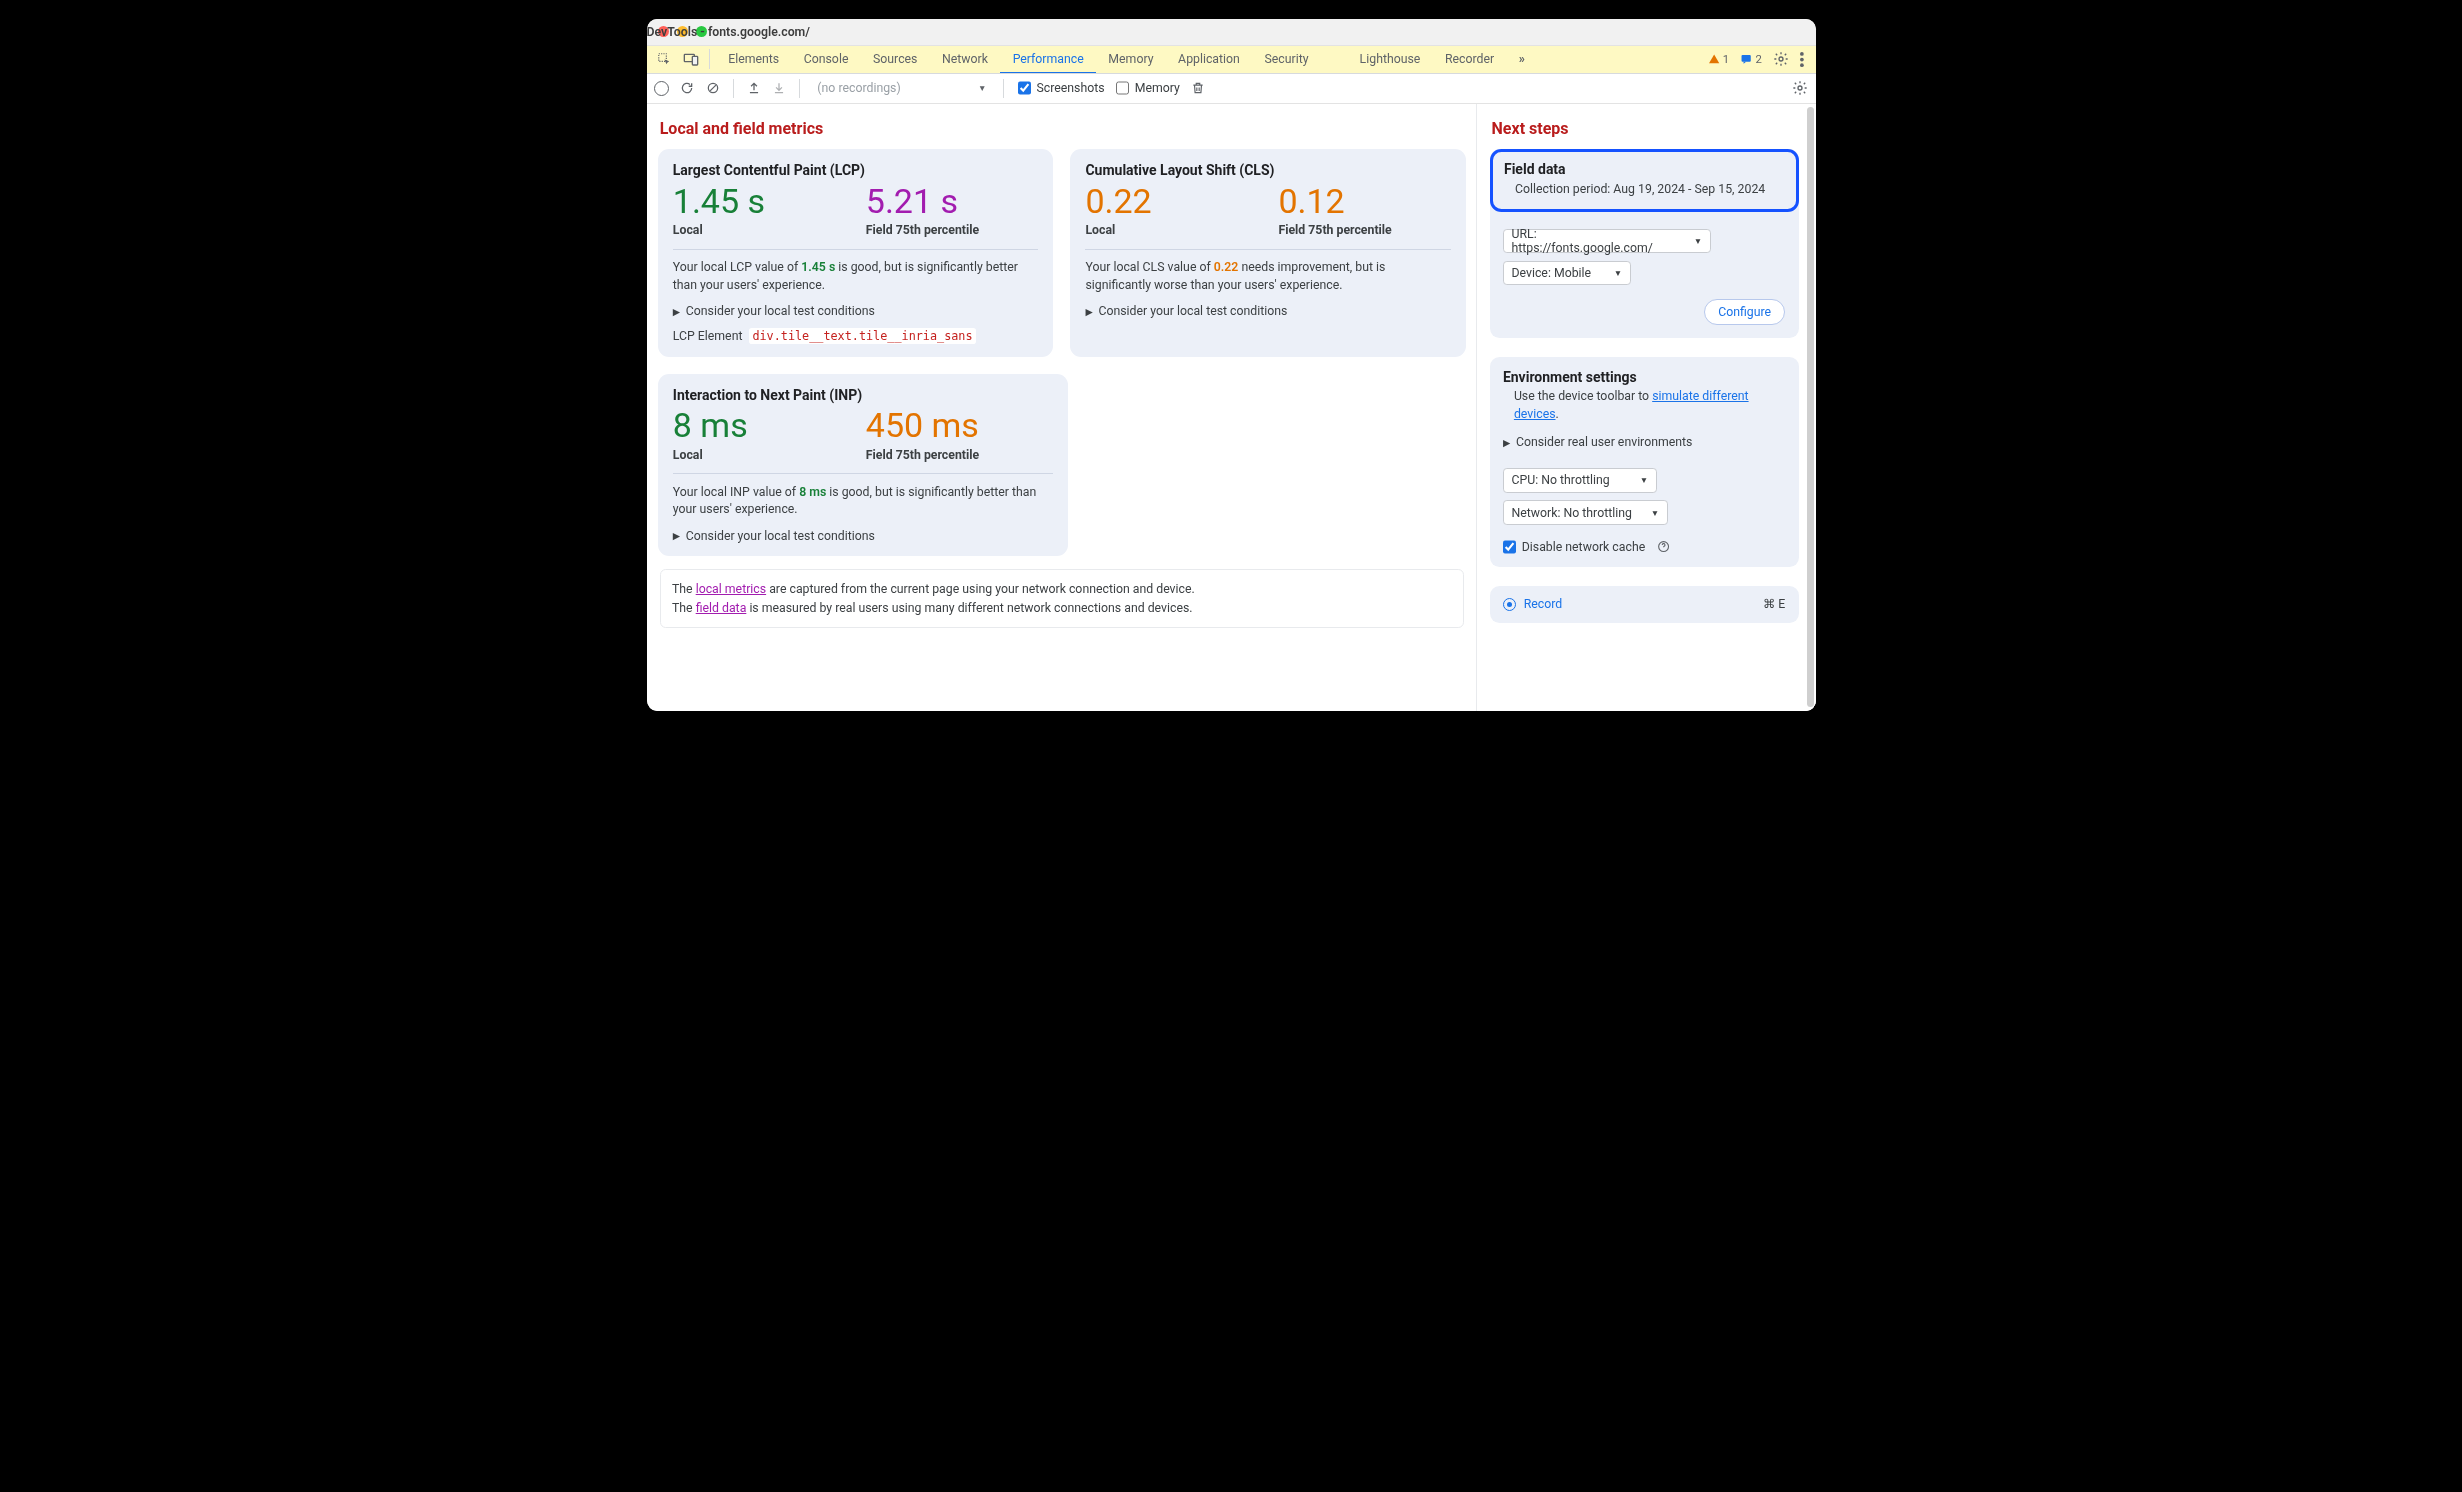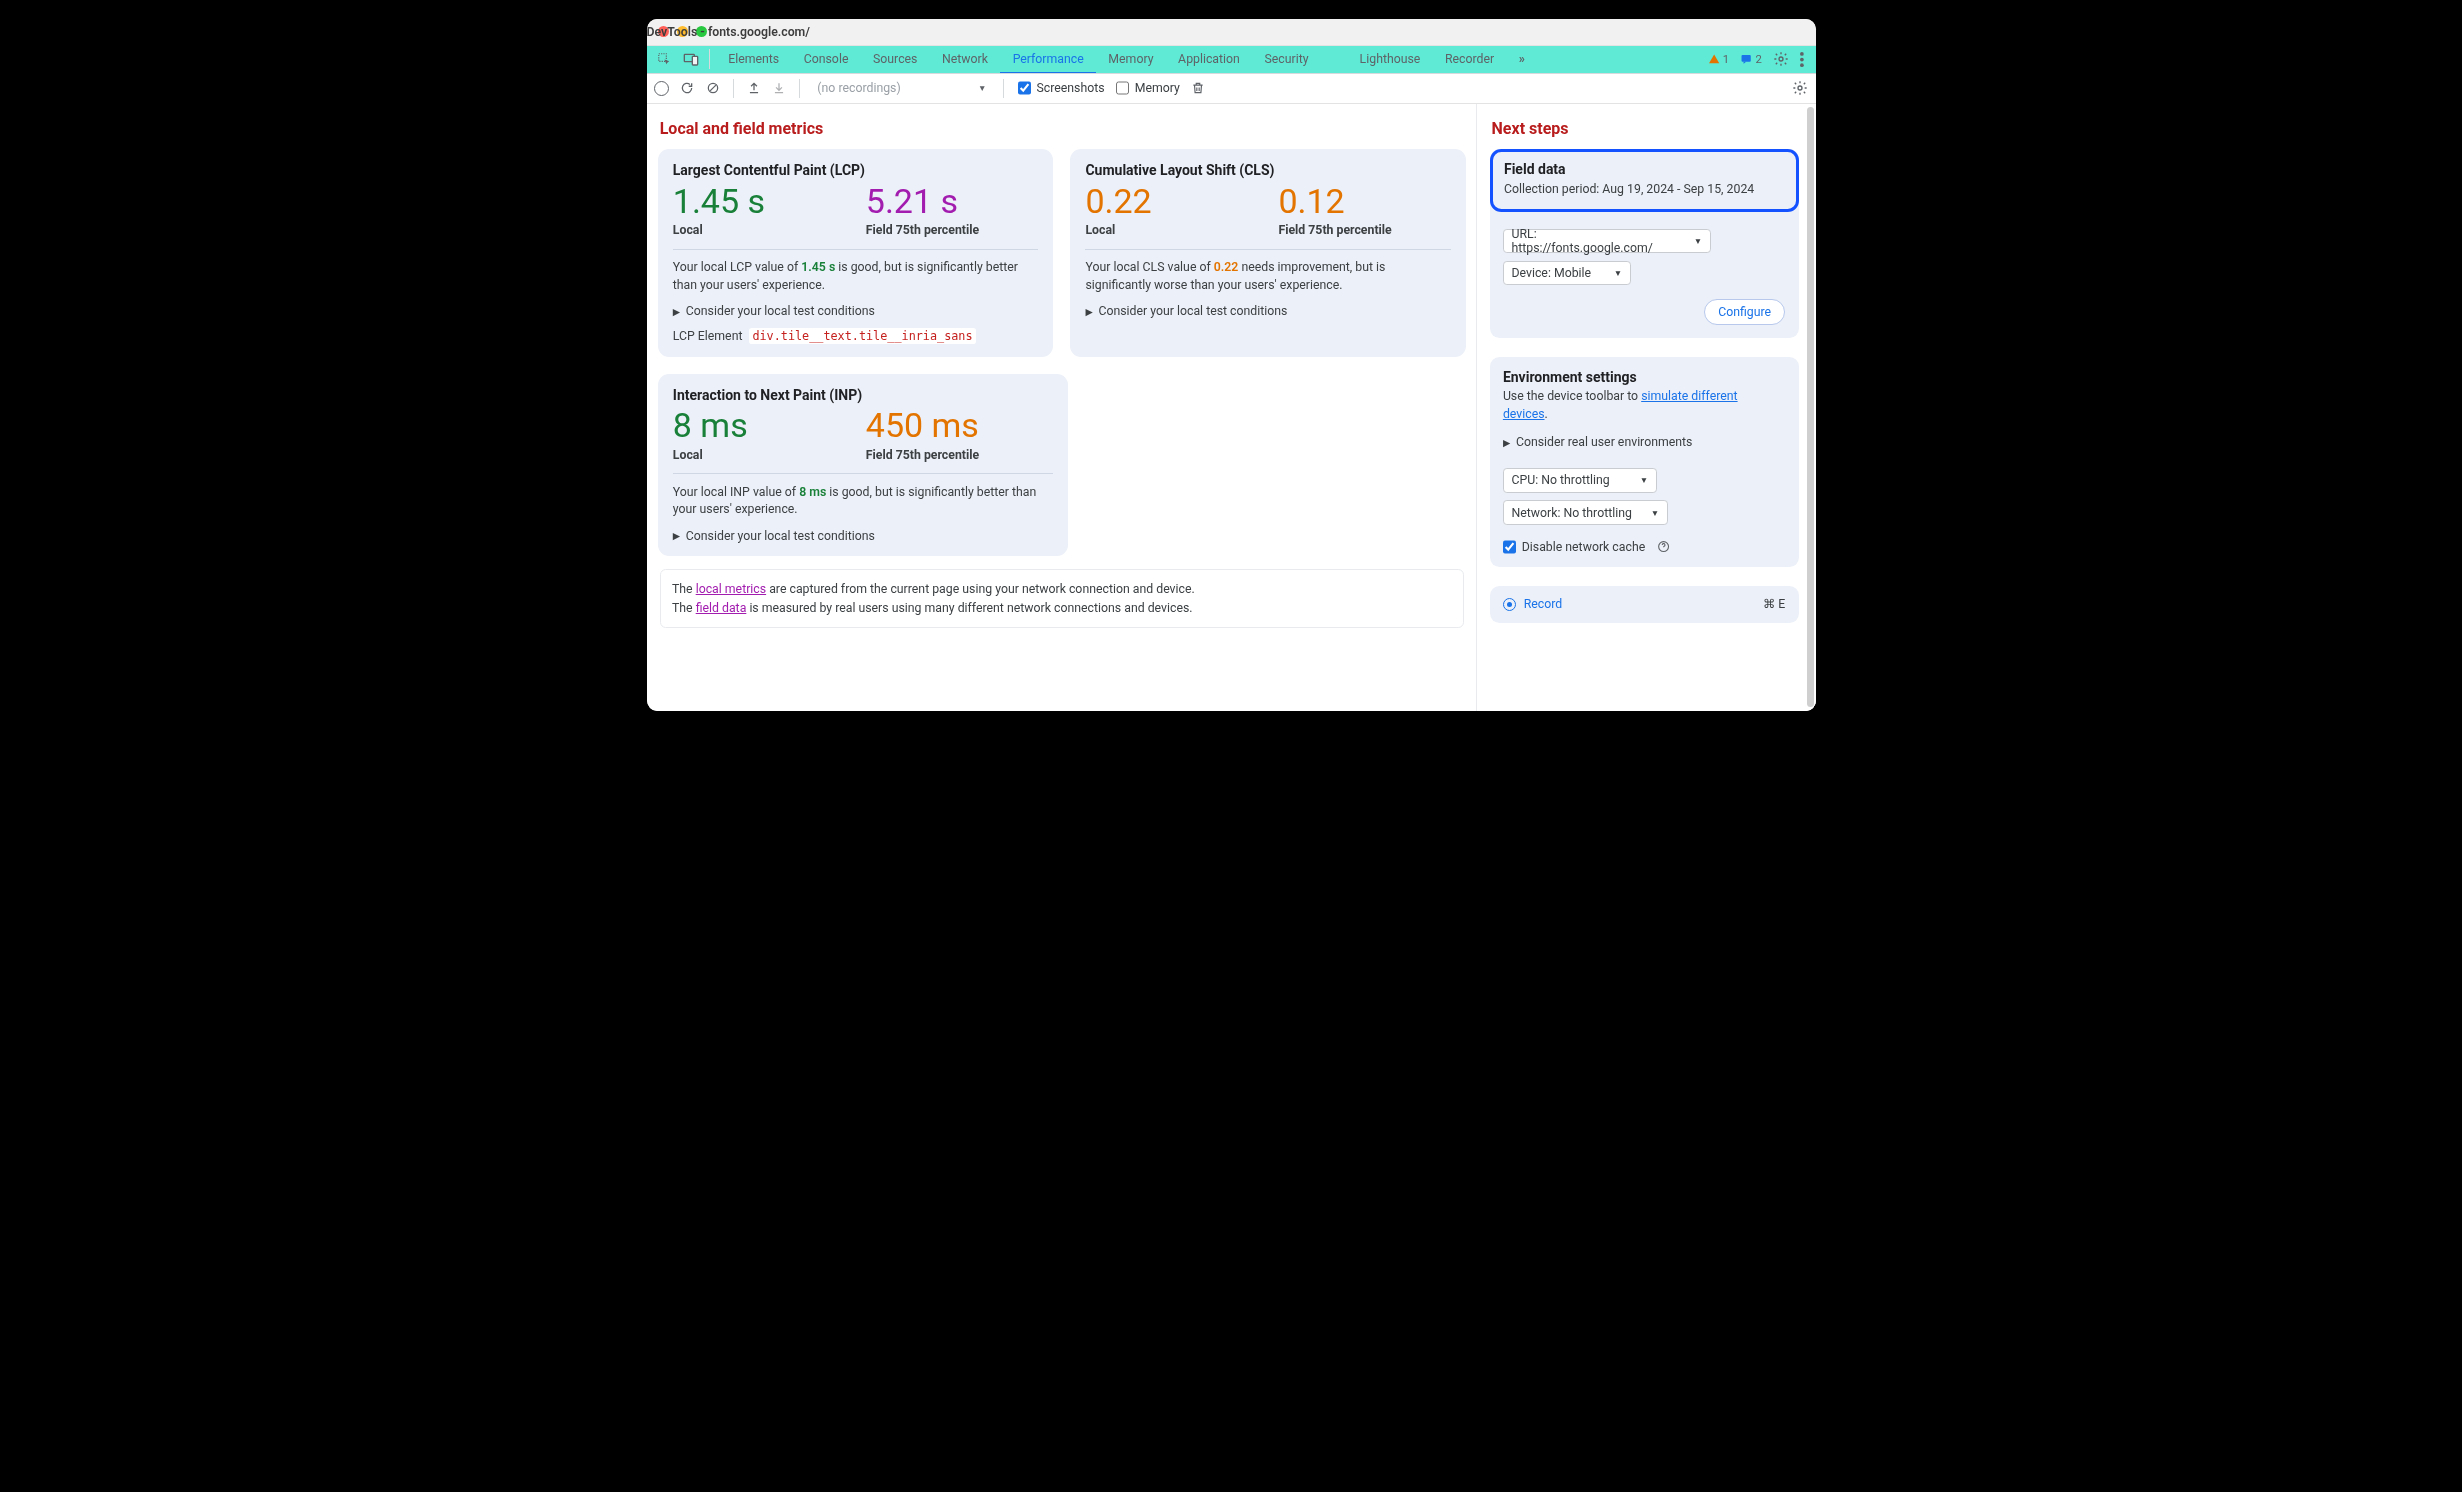--- a/index.html
+++ b/index.html
@@ -16,21 +16,21 @@
     box-shadow: 0 21px 43px rgba(0,0,0,0.5);
     display: flex; flex-direction: column; height: 692px;
   }
   
   .titlebar { height: 26.5px; background:#f1f1f1; display:flex; align-items:center; position:relative; padding:0 11.3px; border-bottom:0.9px solid #e3e3e3;}
   .traffic { display:flex; gap:7.6px; }
   .dot { width:11.3px; height:11.3px; border-radius:50%; }
   .dot.r{background:#ff5f57;} .dot.y{background:#febc2e;} .dot.g{background:#28c840;}
   .title { position:absolute; left:0; right:0; text-align:left; font-size:12.3px; font-weight:600; color:#3c3c3c; pointer-events:none;}
   
-  .tabs-row { height:28px; background:#5eead4; border-bottom:0.9px solid #d7dadd; display:flex; align-items:stretch; padding:0 5.7px; gap:2px;}
+  .tabs-row { height:28px; background:#fef9c3; border-bottom:0.9px solid #d7dadd; display:flex; align-items:stretch; padding:0 5.7px; gap:2px;}
   .tb-icon { width:24.6px; display:flex; align-items:center; justify-content:center; color:#5f6368; }
   .tb-sep { width:0.9px; background:#d7dadd; margin:3.8px 3.8px;}
   .tabs { display:flex; align-items:stretch; gap:0; }
   .tab { padding:0 12.3px; display:flex; align-items:center; color:#5f6368; font-size:12.3px; cursor:pointer; border-bottom:1.9px solid transparent;}
   .tab.active { color:#1a73e8; border-bottom-color:#1a73e8; }
   .tabs-spacer { flex:1; }
   .tabs-right { display:flex; align-items:center; gap:11.3px; padding-right:5.7px; color:#5f6368;}
   .count-badge { display:flex; align-items:center; gap:2.8px; font-size:11.3px;}
   
   .subbar { height:30px; background:#fff; border-bottom:0.9px solid #e3e3e3; display:flex; align-items:center; padding:0 7.6px; gap:11.3px; color:#5f6368;}
@@ -60,21 +60,21 @@
   .disclose { display:flex; align-items:center; gap:5.7px; font-size:12.3px; color:#3c4043; margin-top:9.5px; cursor:pointer;}
   .disclose .tri { font-size:9.5px;}
   .lcp-el { margin-top:11.3px; font-size:12.3px; color:#3c4043;}
   .lcp-el code { background:#fff; color:#c5221f; font-family:ui-monospace,Menlo,monospace; font-size:11.8px; padding:0.9px 3.8px; border-radius:2.8px;}
   .cards-row + .cards-row { margin-top:17px;}
   .left-footer { margin:13.2px 1.9px 0; border:0.9px solid #e8eaed; border-radius:5.7px; padding:9.5px 11.3px; font-size:12.3px; color:#3c4043; line-height:1.55;}
   .left-footer a { color:#a21caf; text-decoration:underline;}
   
   .panel { background:#ecf0f8; border-radius:9.5px; padding:11.3px 13.2px 13.2px; margin-bottom:19px; position:relative;}
   .panel h3 { font-size:14px; font-weight:700;}
-  .panel p { font-size:12.3px; color:#3c4043; margin-top:3.8px; line-height:1.45;}
+  .panel p { font-size:12.3px; color:#3c4043; margin-top:3.8px; line-height:1.45;margin-left:11px;}
   .field-hl { border:3.8px solid #1552ff; border-radius:11.3px; padding:9.5px 11.3px 9.5px; margin:-11.3px -13.2px 9.5px;}
   .select { display:inline-flex; align-items:center; background:#fff; border:0.9px solid #c9ccd1; border-radius:3.8px; font-size:12.3px; color:#3c4043; height:24.6px; padding:0 7.6px; gap:7.6px; margin-top:7.6px; cursor:pointer;}
   .select .tri { font-size:8.5px;}
   .right .row { text-align:right; margin-top:13.2px;}
   .pill { display:inline-flex; align-items:center; height:26.5px; padding:0 13.2px; border:0.9px solid #b7c8ec; color:#1a73e8; border-radius:13.2px; background:#fff; font-size:12.3px; cursor:pointer;}
   .panel a { color:#1a73e8; text-decoration:underline;}
   .record-card { background:#ecf0f8; border-radius:9.5px; padding:11.3px 13.2px; display:flex; align-items:center; justify-content:space-between; color:#1a73e8; font-size:12.3px;}
   .record-left { display:flex; align-items:center; gap:7.6px;}
   .rec-dot { width:13.2px; height:13.2px; border-radius:50%; border:1.9px solid #1a73e8; display:flex; align-items:center; justify-content:center;}
   .rec-dot::after{content:""; width:5.7px; height:5.7px; border-radius:50%; background:#1a73e8;}

